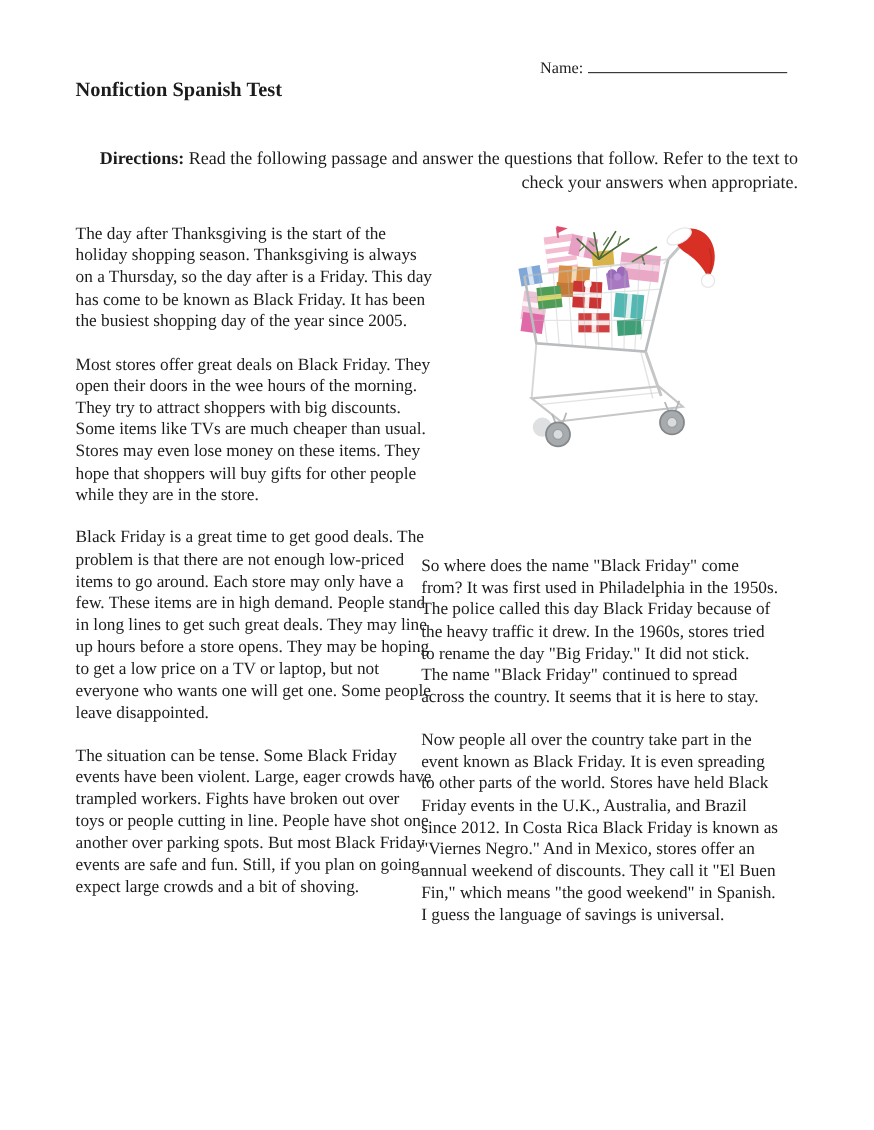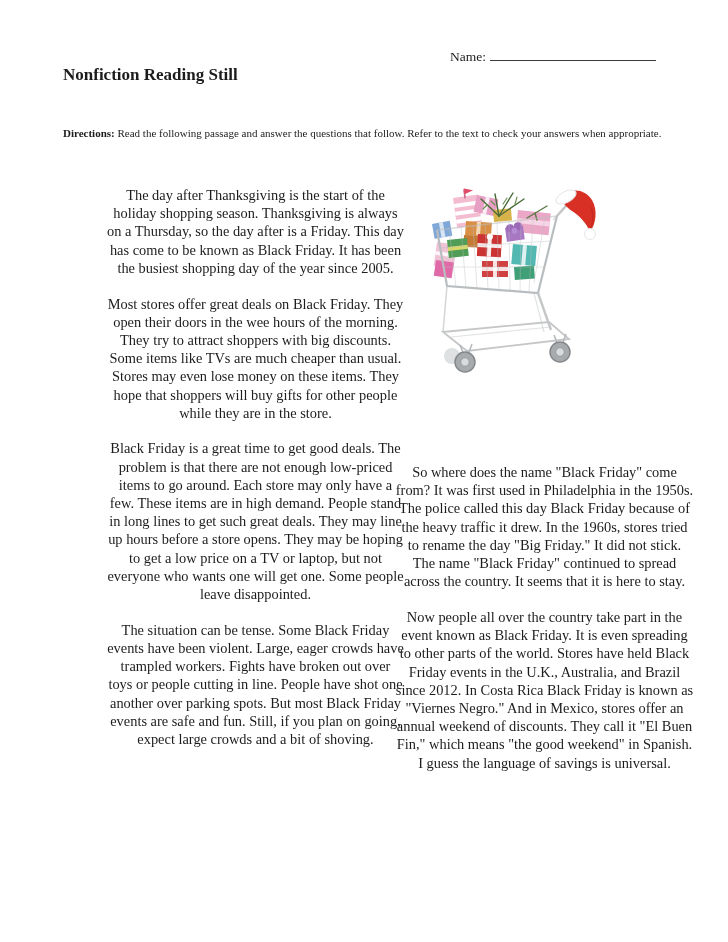--- a/index.html
+++ b/index.html
@@ -35,30 +35,30 @@
     top: 64px;
     font-size: 17px;
     font-weight: bold;
     line-height: 22px;
   }
   .directions {
     position: absolute;
     left: 63px;
     top: 124px;
     width: 602px;
-    font-size: 11px;
+    font-size: 15px;
     line-height: 19.5px;
+    text-align: right;
   }
   .directions .dir-label { font-weight: bold; }
   .col {
     position: absolute;
     font-size: 14.4px;
     line-height: 18.2px;
-    text-align: center;
-    margin-left: 44px;
+    text-align: left;
   }
   .col p { margin: 0 0 17.5px 0; }
   .col-left  { left: 63px;  top: 186px; width: 297px; }
   .col-right { left: 351px; top: 463px; width: 299px; }
   .cart-figure {
     position: absolute;
     left: 423px;
     top: 184px;
     width: 185px;
     height: 200px;
@@ -67,21 +67,21 @@
 </head>
 <body>
 
 <div class="page">
 
   <div class="name-row">
     <span>Name:</span><span class="name-line"></span>
   </div>
 
   <div class="title-block">
-    <div>Nonfiction Reading Still</div>
+    <div>Nonfiction Spanish Test</div>
   </div>
 
   <p class="directions">
     <span class="dir-label">Directions:</span>
     <span>Read the following passage and answer the questions that follow. Refer to the text to check your answers when appropriate.</span>
   </p>
 
   <div class="col col-left">
     <p>The day after Thanksgiving is the start of the holiday shopping season. Thanksgiving is always on a Thursday, so the day after is a Friday. This day has come to be known as Black Friday. It has been the busiest shopping day of the year since 2005.</p>
     <p>Most stores offer great deals on Black Friday. They open their doors in the wee hours of the morning. They try to attract shoppers with big discounts. Some items like TVs are much cheaper than usual. Stores may even lose money on these items. They hope that shoppers will buy gifts for other people while they are in the store.</p>

